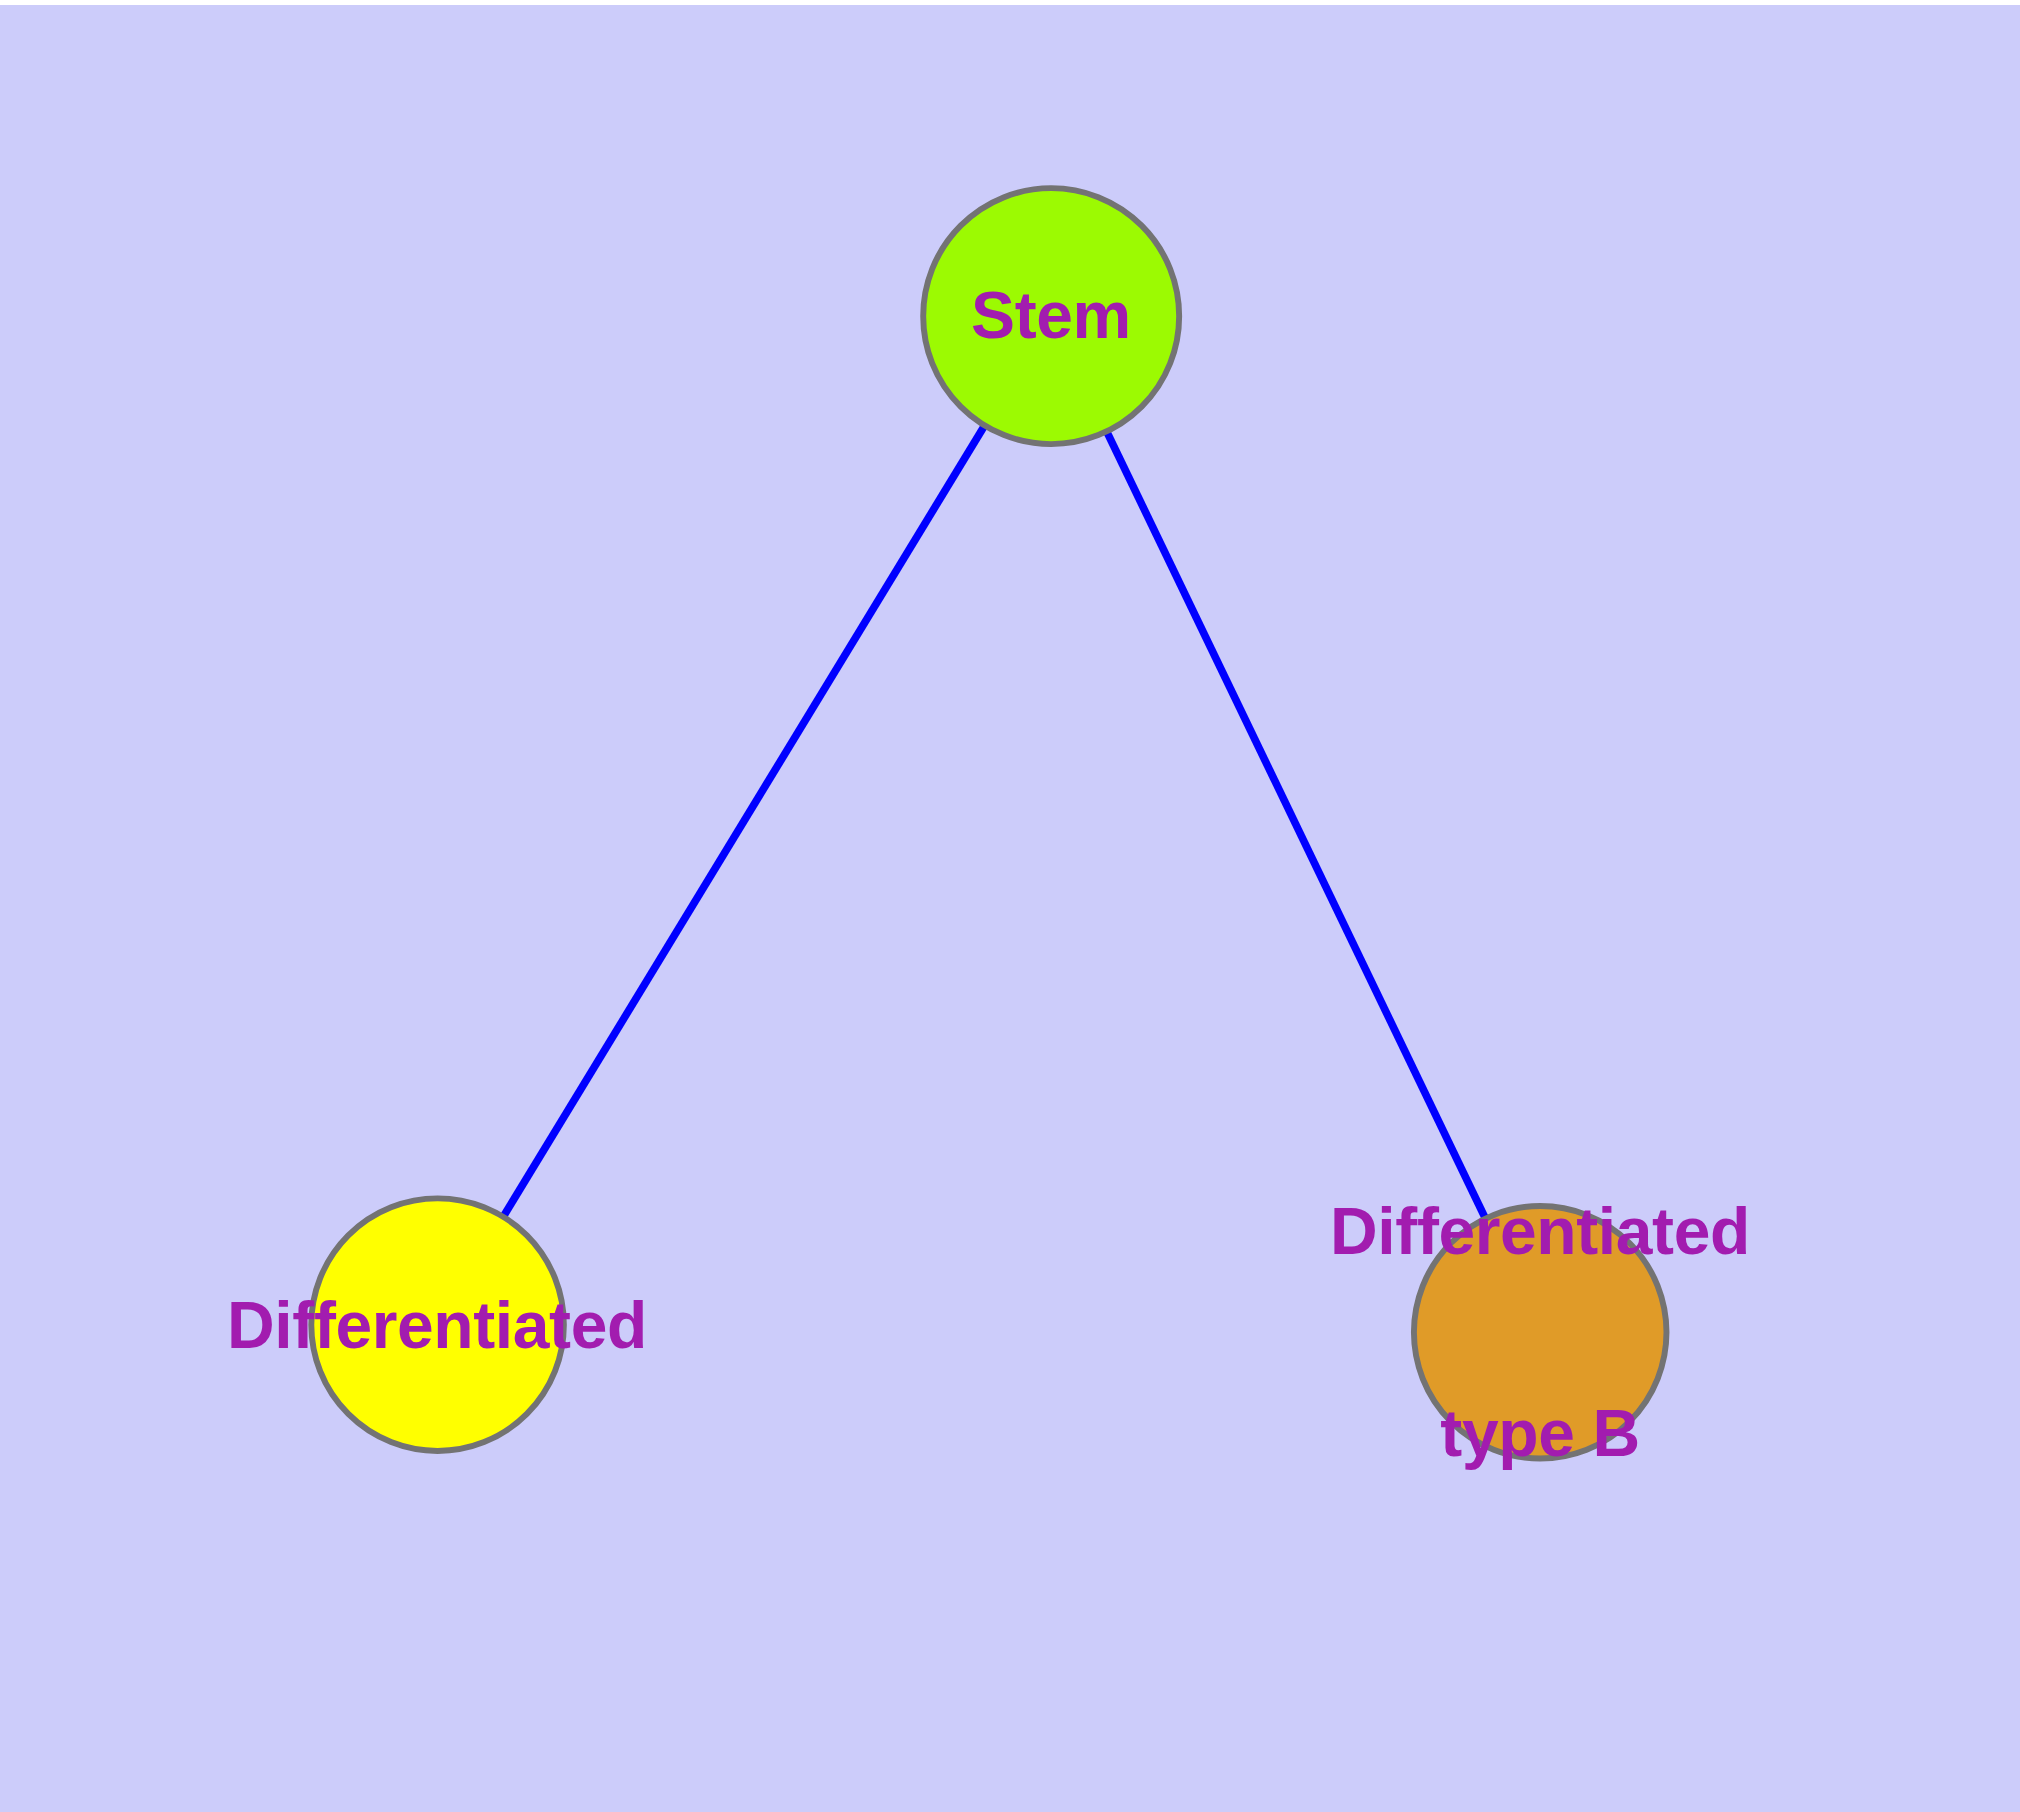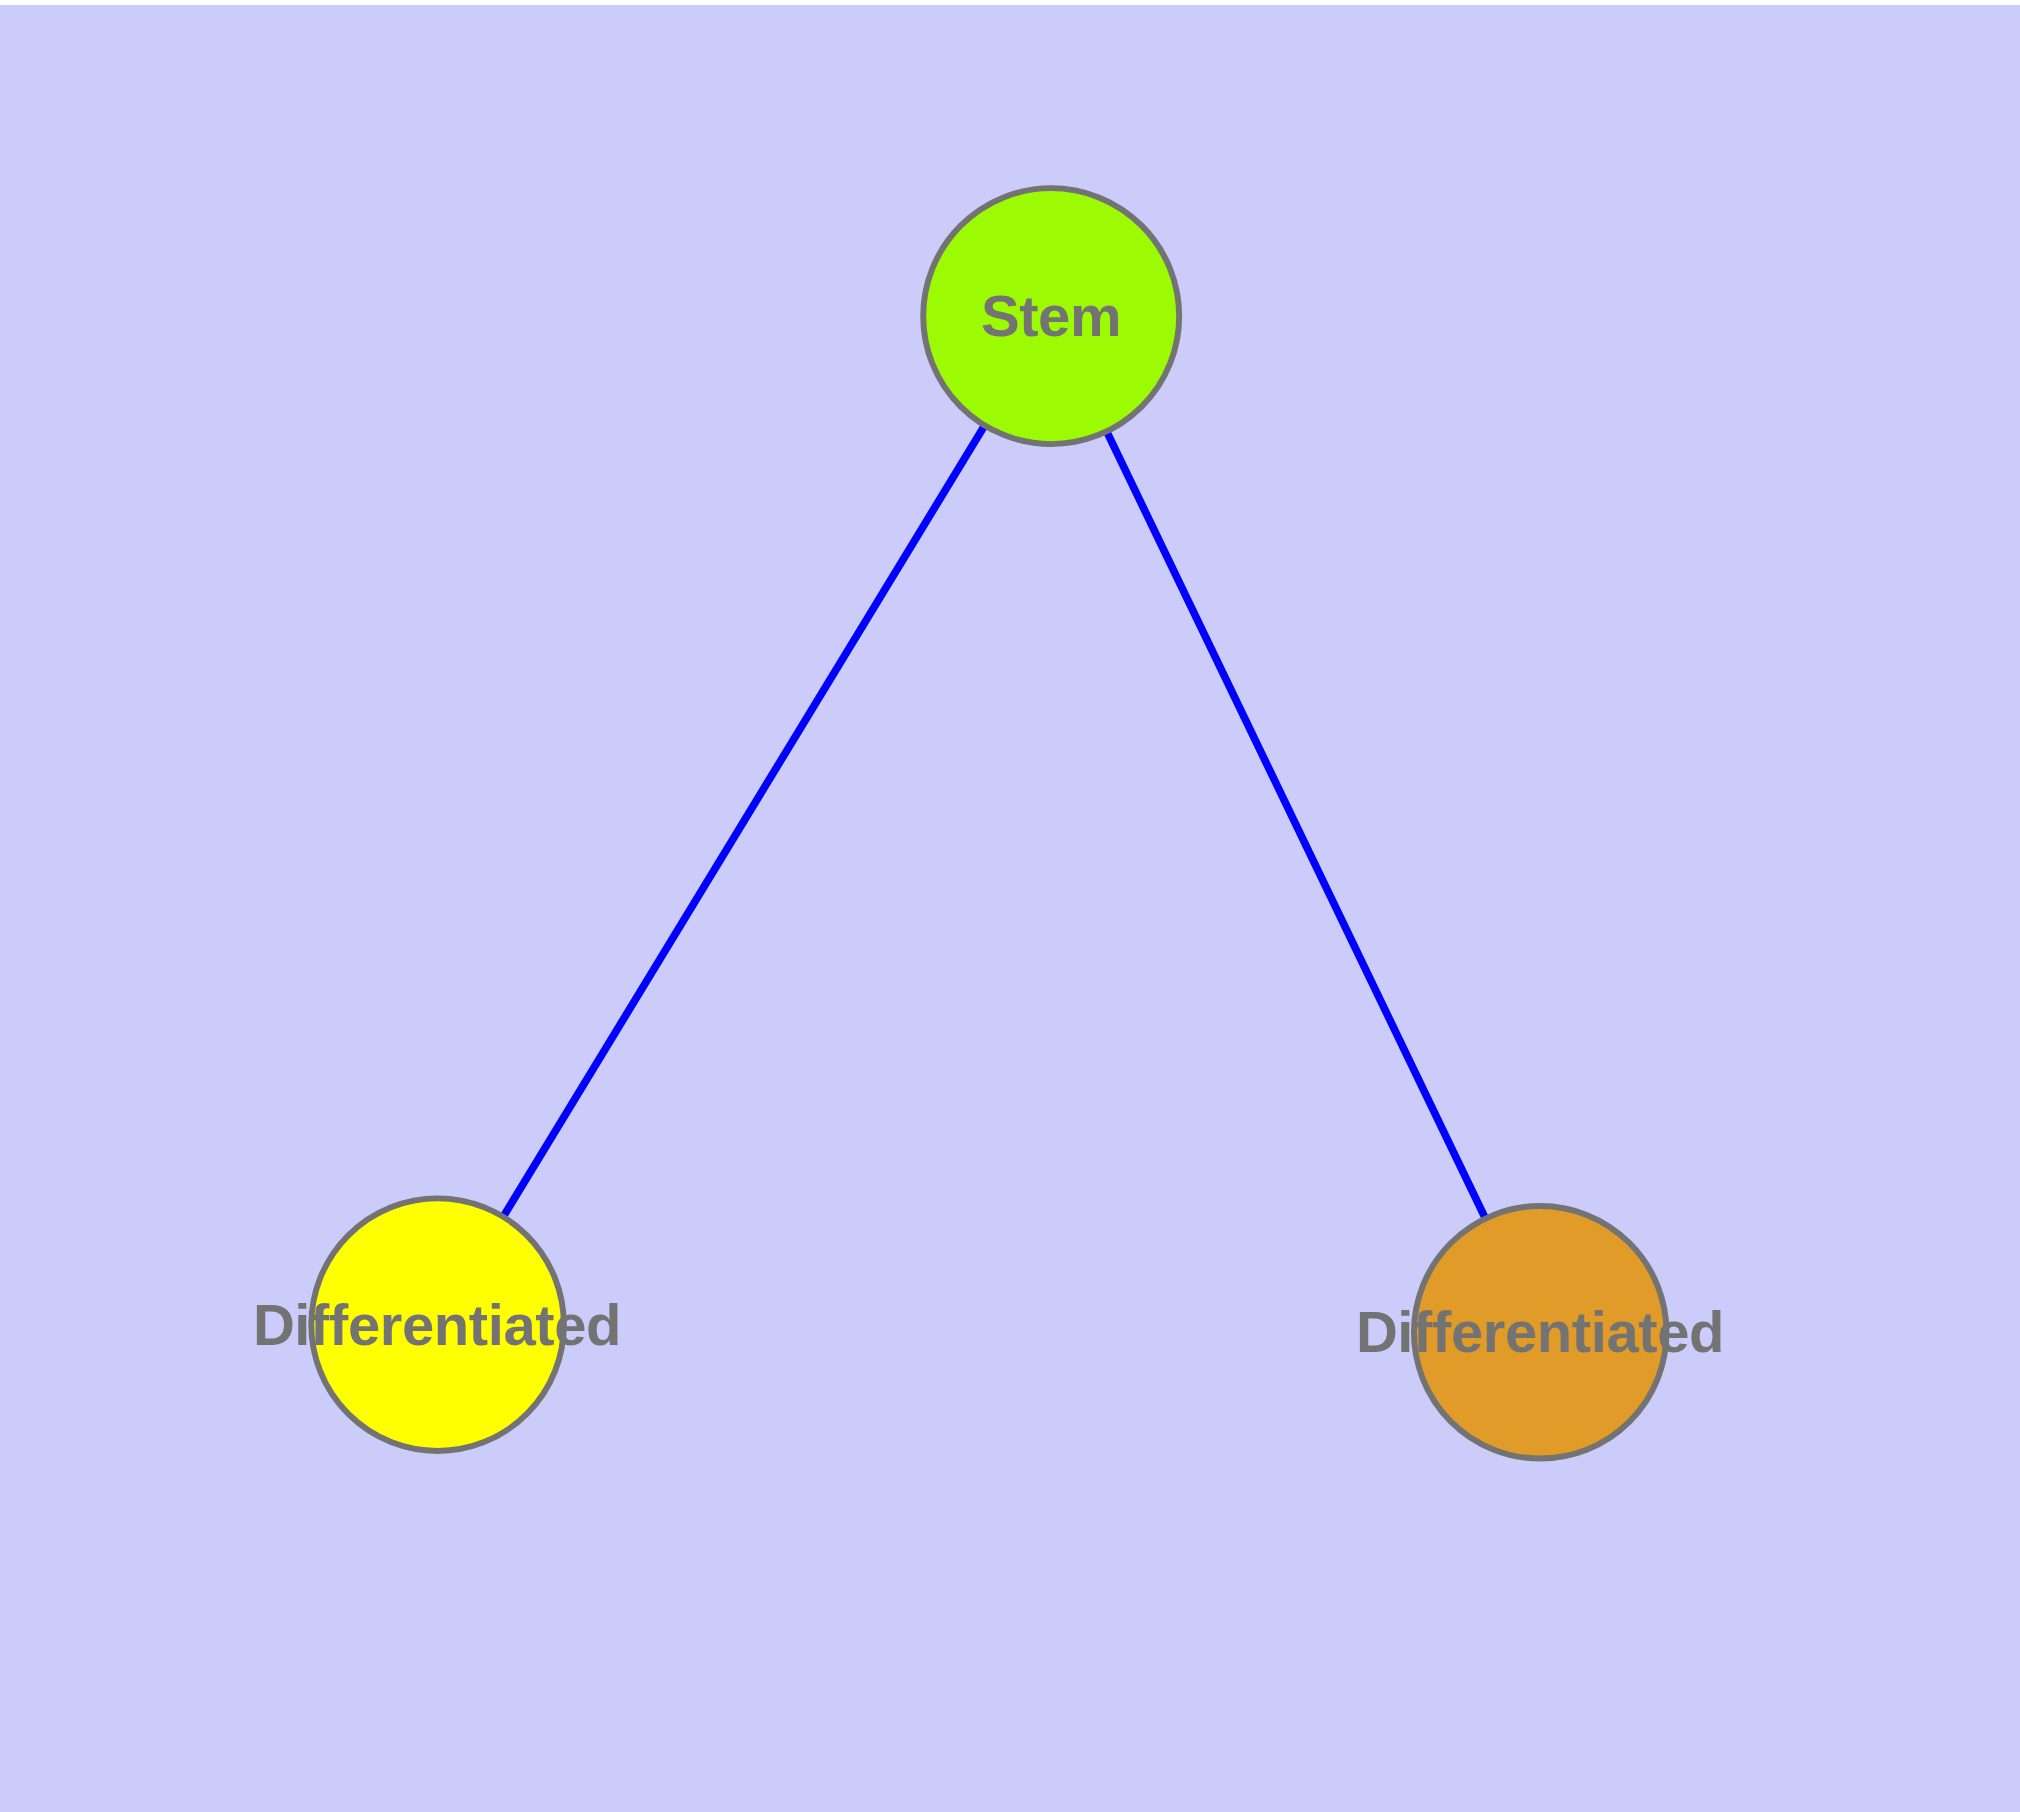--- a/index.html
+++ b/index.html
@@ -24,23 +24,23 @@
   }
   #graph-svg {
     position: absolute;
     left: 0;
     top: 0;
     width: 2021px;
     height: 1812px;
   }
   .node-label {
     position: absolute;
-    color: #737373;
+    color: #a21caf;
     font-weight: bold;
-    font-size: 58px;
+    font-size: 66px;
     line-height: 1.02;
     text-align: center;
     white-space: pre;
     letter-spacing: -0.4px;
     transform: translate(-50%, -50%);
     pointer-events: none;
   }
 </style>
 </head>
 <body>
@@ -64,16 +64,17 @@
   </svg>
 
   <div class="node-label" style="left:1051px; top:316px;">Stem</div>
 
   <div class="node-label" style="left:437px; top:1325px;">
     <div>Differentiated</div>
   </div>
 
   <div class="node-label" style="left:1540px; top:1332px;">
     <div>Differentiated</div>
+    <div>type B</div>
   </div>
 
 </div>
 
 
 </body></html>

